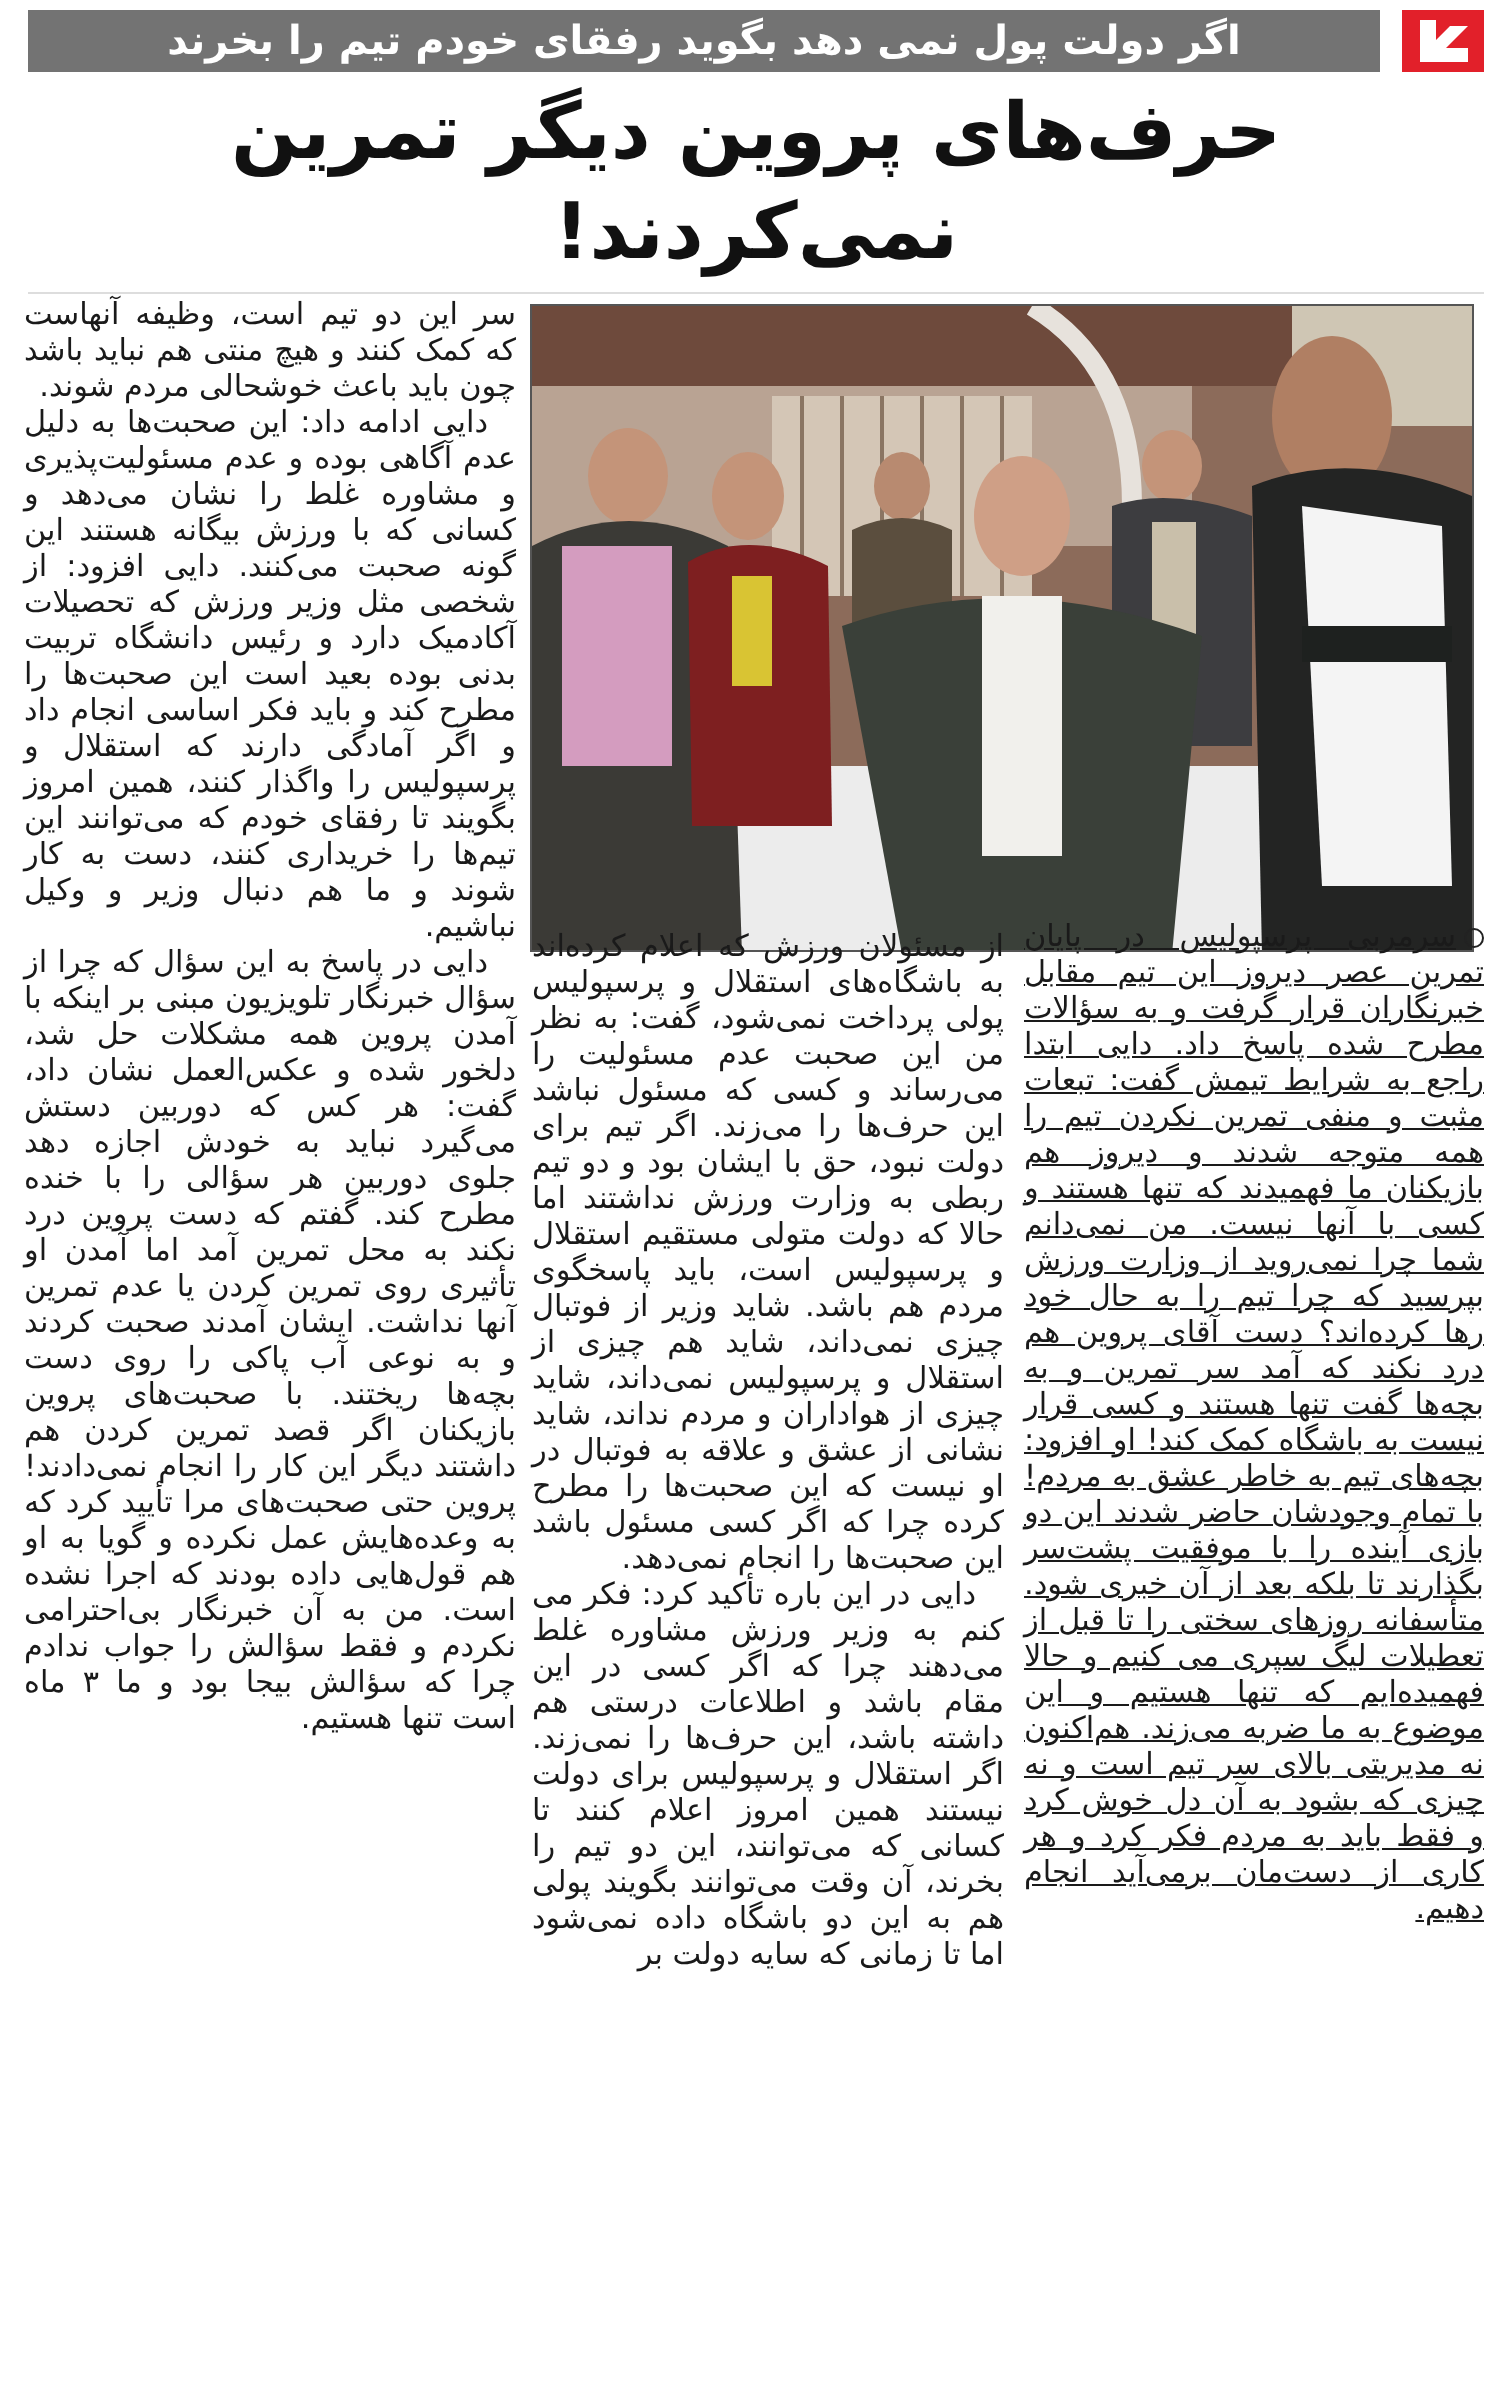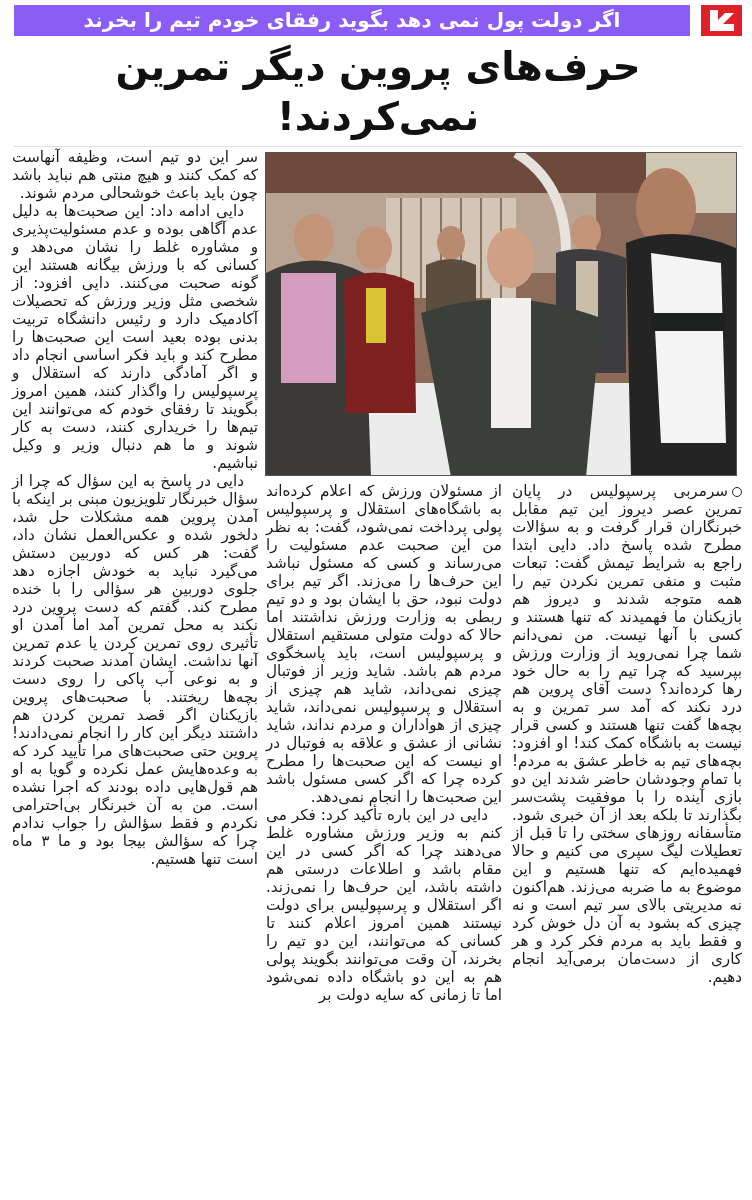--- a/index.html
+++ b/index.html
@@ -2,41 +2,41 @@
 <html><head>
 <meta charset="utf-8">
 <style>
   html, body { margin:0; padding:0; background:#fff; }
   body { width:752px; height:1200px; overflow:hidden; position:relative;
          font-family:"DejaVu Sans", sans-serif; color:#161616; }
   .page { position:absolute; left:0; top:0; width:752px; height:1200px; }
 
   
   .kicker { position:absolute; left:14px; top:5px; width:676px; height:31px;
-            background:#8b5cf6; color:#fff; direction:rtl; text-align:center;
+            background:#737373; color:#fff; direction:rtl; text-align:center;
             font-weight:bold; font-size:20px; line-height:31px; }
   .logo { position:absolute; left:701px; top:5px; width:41px; height:31px;
           background:#e2202a; }
   .logo svg { display:block; }
 
   
   .headline { position:absolute; left:20px; top:42px; width:716px; direction:rtl;
               text-align:center; font-size:39px; line-height:50px; font-weight:bold;
               color:#111; letter-spacing:0px; }
 
   .rule { position:absolute; left:14px; top:146px; width:728px; height:1px; background:#ddd; }
 
   
   .col { position:absolute; direction:rtl; text-align:justify; text-align-last:right;
          font-size:15.2px; line-height:18px; color:#1a1a1a; }
   .col p { margin:0; }
   .col .indent { text-indent:14px; }
   .col-left   { left:12px;  top:148px; width:246px; }
-  .col-mid    { left:266px; top:482px; width:236px; }
-  .col-right  { left:512px; top:482px; width:230px; }
+  .col-mid    { left:266px; top:464px; width:236px; }
+  .col-right  { left:512px; top:459px; width:230px;text-decoration:underline; }
 
   .bullet { display:inline-block; width:10px; height:10px; border:1.6px solid #222;
             border-radius:50%; vertical-align:middle; margin-left:4px; box-sizing:border-box; }
 
   
   .photo { position:absolute; left:265px; top:152px; width:472px; height:324px;
            overflow:hidden; background:#8a6a58; border:1px solid #555; box-sizing:border-box; }
   .photo svg { display:block; }
 </style>
 </head>

